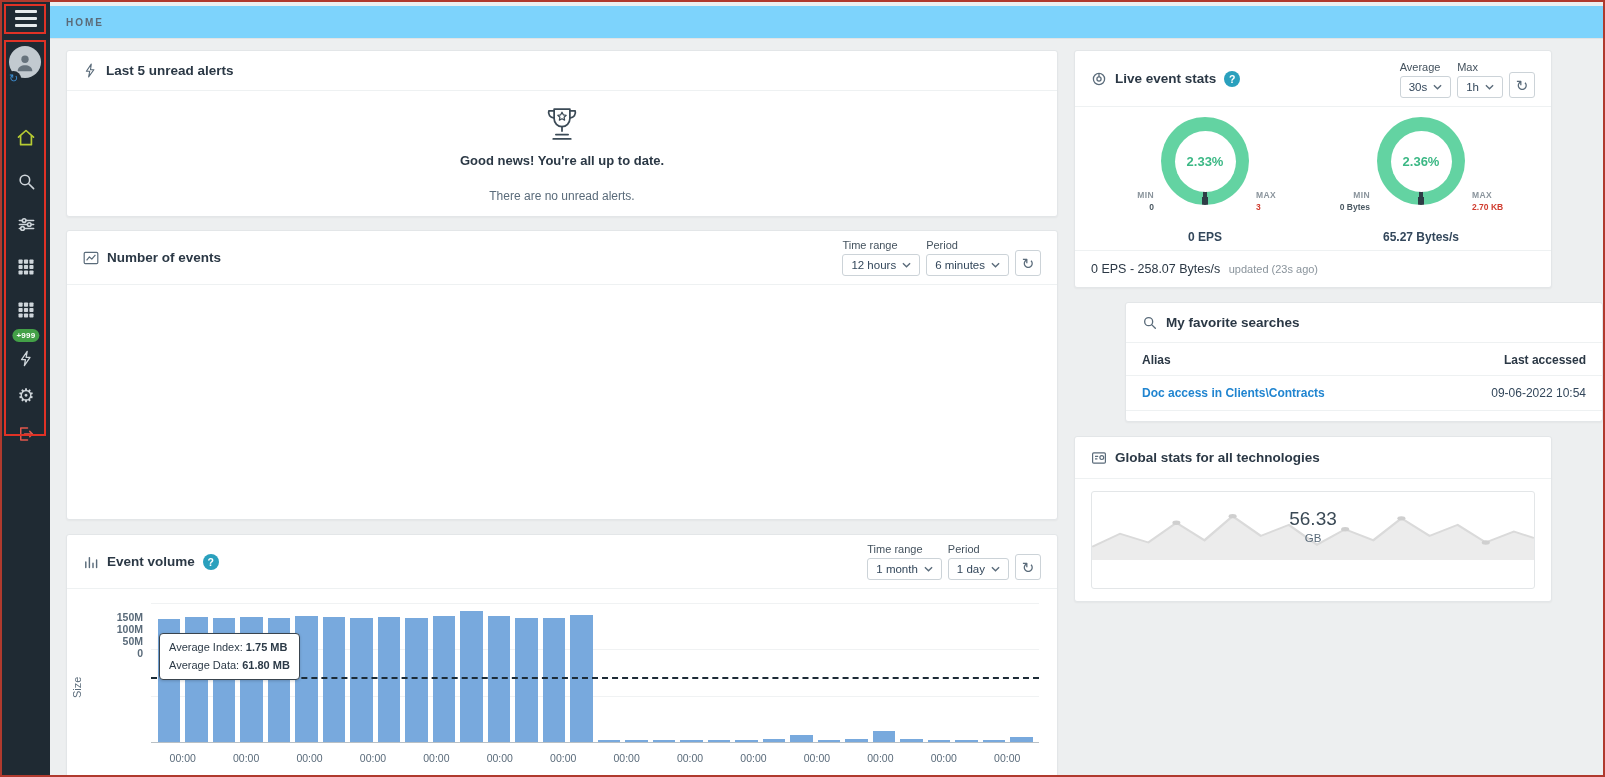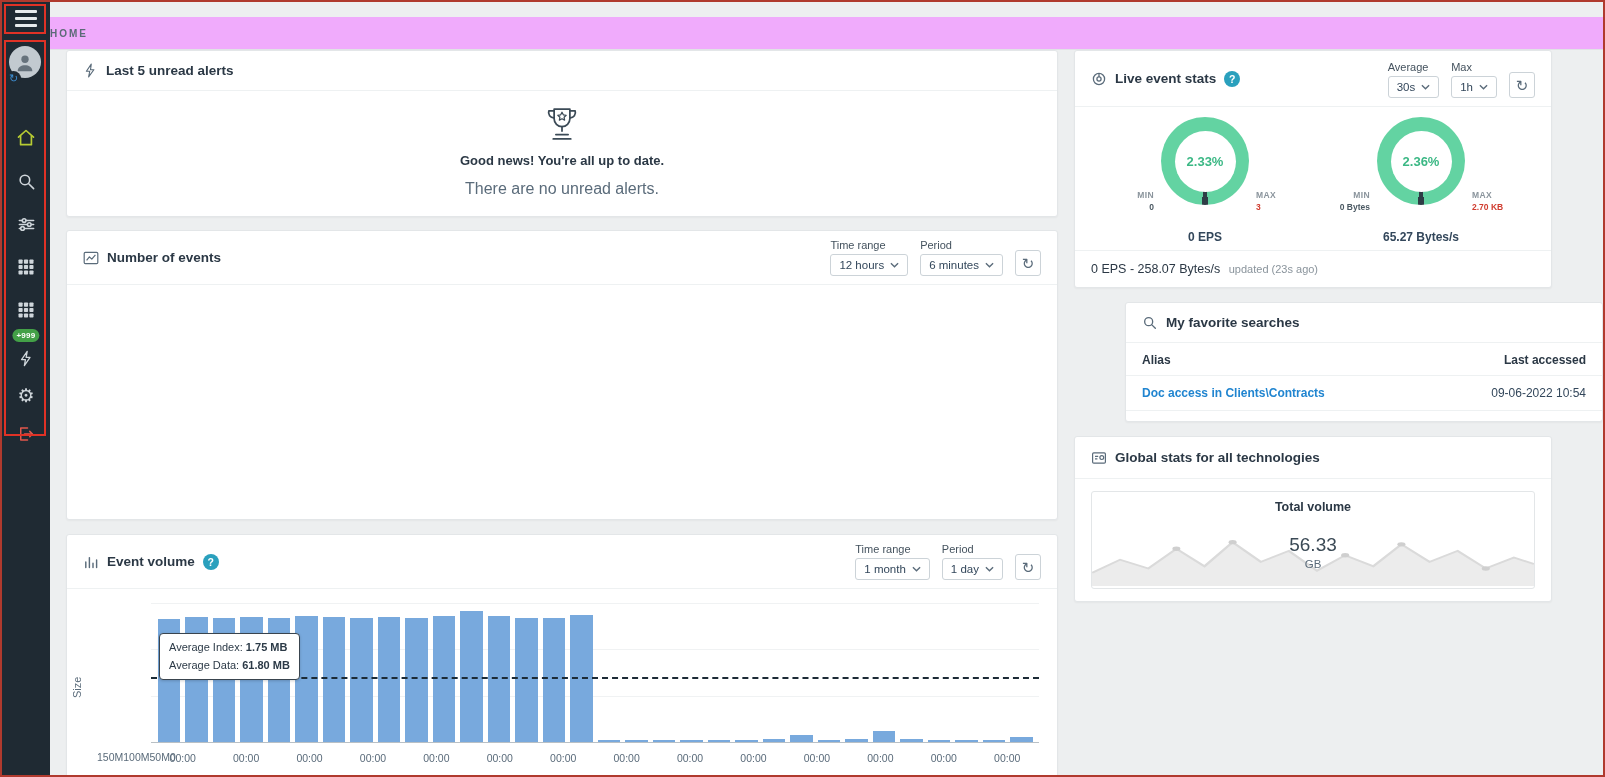--- a/index.html
+++ b/index.html
@@ -17,51 +17,51 @@
   .nav-home { top:124px; } .nav-search { top:167px; } .nav-sliders { top:210px; }
   .nav-apps { top:253px; } .nav-dash { top:296px; } .nav-alerts { top:344px; }
   .nav-settings { top:381px; } .nav-logout { top:420px; }
   .count-badge { position:absolute; top:327px; left:50%; transform:translateX(-50%); background:#43a047; color:#fff; font-size:8px; font-weight:bold; padding:2px 4px; border-radius:7px; letter-spacing:.3px; }
   .gear-glyph { color:#cfd6db; font-size:19px; line-height:19px; }
   .annot { position:absolute; border:2px solid #e03226; pointer-events:none; z-index:20; }
   .annot-burger { left:2px; top:2px; width:42px; height:30px; }
   .annot-nav { left:2px; top:38px; width:42px; height:396px; }
 
   
-  .topbar { position:absolute; left:48px; right:0; top:15px; height:33px; background:#f0abfc; border-bottom:1px solid #e0e3e5; display:flex; align-items:center; }
+  .topbar { position:absolute; left:48px; right:0; top:4px; height:33px; background:#7dd3fc; border-bottom:1px solid #e0e3e5; display:flex; align-items:center; padding-left:16px; }
   .breadcrumb { font-size:10px; font-weight:bold; letter-spacing:2px; color:#5b6a77; }
 
   
   .card { position:absolute; background:#fff; border:1px solid #e3e6e8; border-radius:3px; box-shadow:0 1px 2px rgba(0,0,0,.04); }
   .card-header { display:flex; align-items:center; gap:8px; padding:0 16px; border-bottom:1px solid #eef1f2; }
   .card-title { font-size:13.5px; font-weight:bold; color:#2b3845; }
   .help-badge { width:16px; height:16px; border-radius:50%; background:#2aa0bd; color:#fff; font-size:10.5px; font-weight:bold; display:inline-flex; align-items:center; justify-content:center; cursor:pointer; flex:0 0 auto; }
   .hdr-spacer { flex:1; }
   .ctrl-group { display:flex; flex-direction:column; }
   .ctrl-label { font-size:11px; color:#44525e; margin-bottom:3px; }
   .select { display:inline-flex; align-items:center; gap:6px; background:#fff; border:1px solid #ccd3d8; border-radius:3px; padding:4px 8px; font-size:11.5px; color:#33475b; cursor:pointer; white-space:nowrap; }
   .refresh-btn { width:26px; height:26px; border:1px solid #ccd3d8; border-radius:3px; background:#fff; color:#5a6b7a; font-size:15px; line-height:1; cursor:pointer; align-self:flex-end; }
-  .controls { display:flex; gap:12px; align-items:center; }
+  .controls { display:flex; gap:6px; align-items:center; }
 
   
   .alerts-card { left:64px; top:48px; width:992px; height:167px; }
   .alerts-card .card-header { height:40px; }
   .alerts-body { display:flex; flex-direction:column; align-items:center; padding-top:12px; }
   .alerts-headline { font-size:13px; font-weight:bold; color:#2b3845; margin-top:8px; }
-  .alerts-subtext { font-size:16px; color:#5a6b7a; margin-top:12px; }
+  .alerts-subtext { font-size:12px; color:#5a6b7a; margin-top:21px; }
 
   
   .events-card { left:64px; top:228px; width:992px; height:290px; }
   .events-card .card-header, .volume-card .card-header { height:54px; }
 
   
   .volume-card { left:64px; top:532px; width:992px; height:296px; }
   .chart { position:relative; height:200px; }
   .y-axis-label { position:absolute; left:4px; top:14px; height:140px; writing-mode:vertical-rl; transform:rotate(180deg); display:flex; align-items:center; justify-content:center; font-size:11px; color:#5a6b7a; }
-  .y-ticks { position:absolute; left:30px; top:8px; width:46px; height:152px; display:flex; flex-direction:row; justify-content:space-between; align-items:flex-end; }
+  .y-ticks { position:absolute; left:30px; top:8px; width:46px; height:152px; display:flex; flex-direction:column; align-items:flex-end;font-weight:bold; }
   .y-ticks span { font-size:10.5px; color:#5a6b7a; line-height:12px; }
   .plot { position:relative; margin:14px 18px 0 84px; height:140px; border-bottom:1px solid #b9c0c5; }
   .gridline { position:absolute; left:0; right:0; height:1px; background:#f0f2f3; }
   .threshold { position:absolute; left:0; right:0; border-top:2px dashed #1c2b36; z-index:3; }
   .bars { position:absolute; left:0; right:0; top:0; bottom:0; display:flex; align-items:flex-end; padding:0 4px; z-index:2; }
   .bar { flex:1; margin:0 2.5px; background:#78a9dd; min-height:1px; }
   .chart-tooltip { position:absolute; left:8px; top:30px; background:#fff; border:1px solid #39444e; border-radius:4px; padding:5px 9px; font-size:11px; color:#2c3a47; line-height:1.6; box-shadow:0 1px 3px rgba(0,0,0,.18); white-space:nowrap; z-index:6; }
   .x-ticks { margin:0 18px 0 84px; display:flex; justify-content:space-around; padding-top:9px; }
   .x-ticks span { font-size:10.5px; color:#5a6b7a; }
 
@@ -454,21 +454,20 @@
     <div class="card-header">
       <svg viewBox="0 0 20 20" width="16" height="16" fill="none" stroke="#5a6b7a" stroke-width="1.5">
           <rect x="2" y="3.5" width="16" height="13" rx="1.5"></rect>
           <path d="M5 8h4M5 11h3"></path>
           <circle cx="13.5" cy="9.5" r="2.4"></circle>
         </svg>
       <span class="card-title">Global stats for all technologies</span>
     </div>
     <div class="tiles">
       <div class="stat-tile">
-        <div class="tile-label">Total volume</div>
         <div class="tile-body">
           <svg class="spark" viewBox="0 0 220 62" preserveAspectRatio="none">
             <path d="M0 50 L14 38 28 46 42 28 56 44 70 22 84 40 98 30 112 48 126 34 140 44 154 24 168 40 182 30 196 46 210 36 220 42 L220 62 L0 62 Z" fill="#ececec"></path>
             <polyline points="0,50 14,38 28,46 42,28 56,44 70,22 84,40 98,30 112,48 126,34 140,44 154,24 168,40 182,30 196,46 210,36 220,42" fill="none" stroke="#dadada" stroke-width="1.5"></polyline>
             <circle cx="42" cy="28" r="2" fill="#cfcfcf"></circle>
               <circle cx="70" cy="22" r="2" fill="#cfcfcf"></circle>
               <circle cx="126" cy="34" r="2" fill="#cfcfcf"></circle>
               <circle cx="154" cy="24" r="2" fill="#cfcfcf"></circle>
               <circle cx="196" cy="46" r="2" fill="#cfcfcf"></circle>
           </svg>

